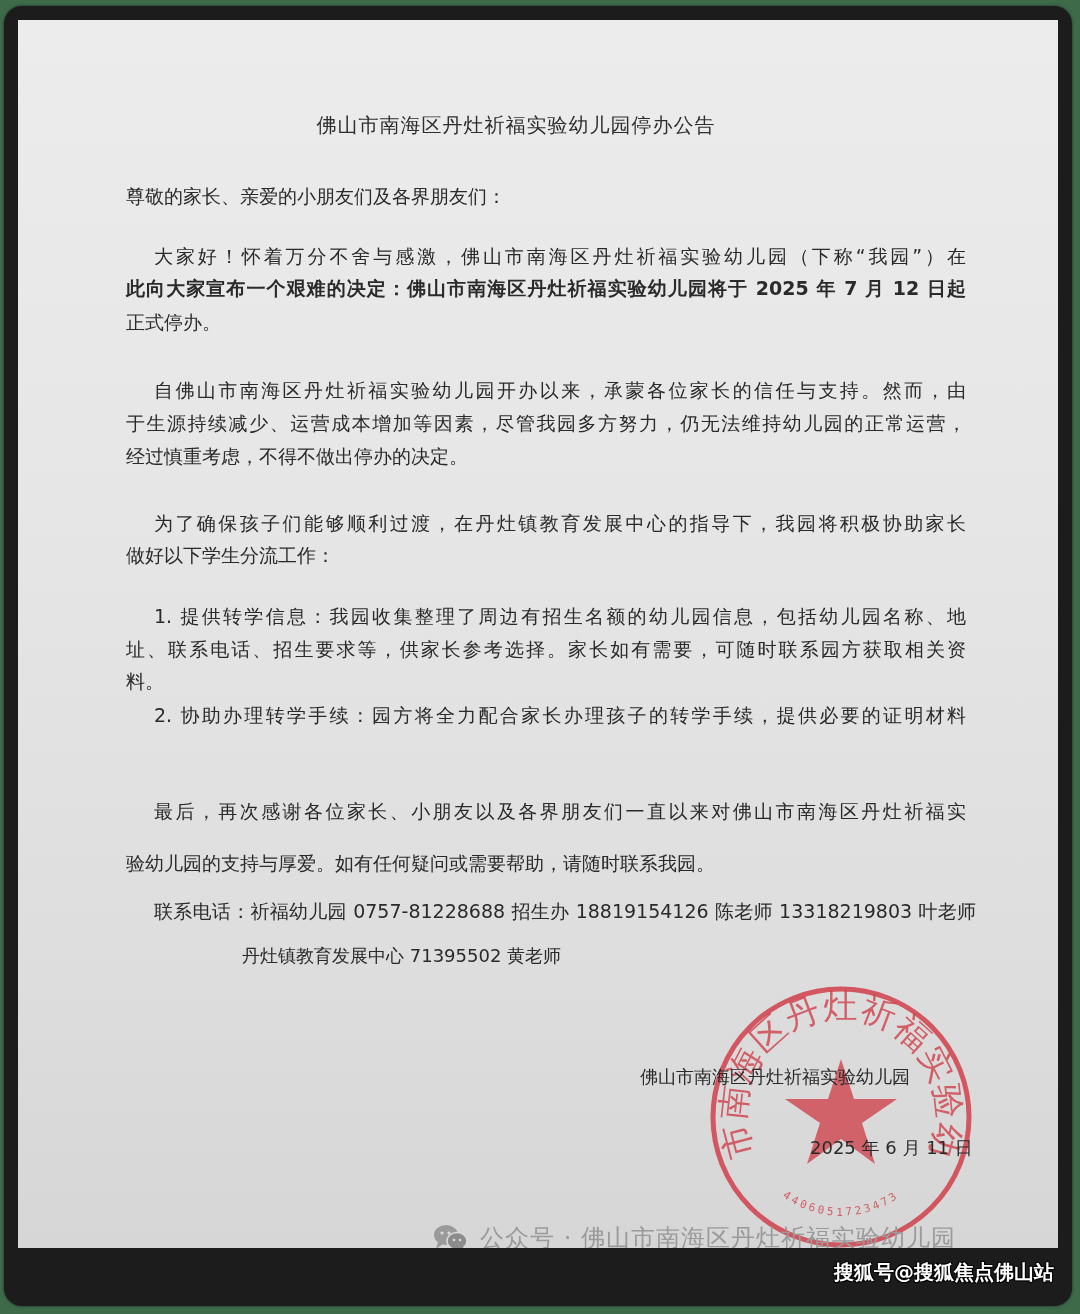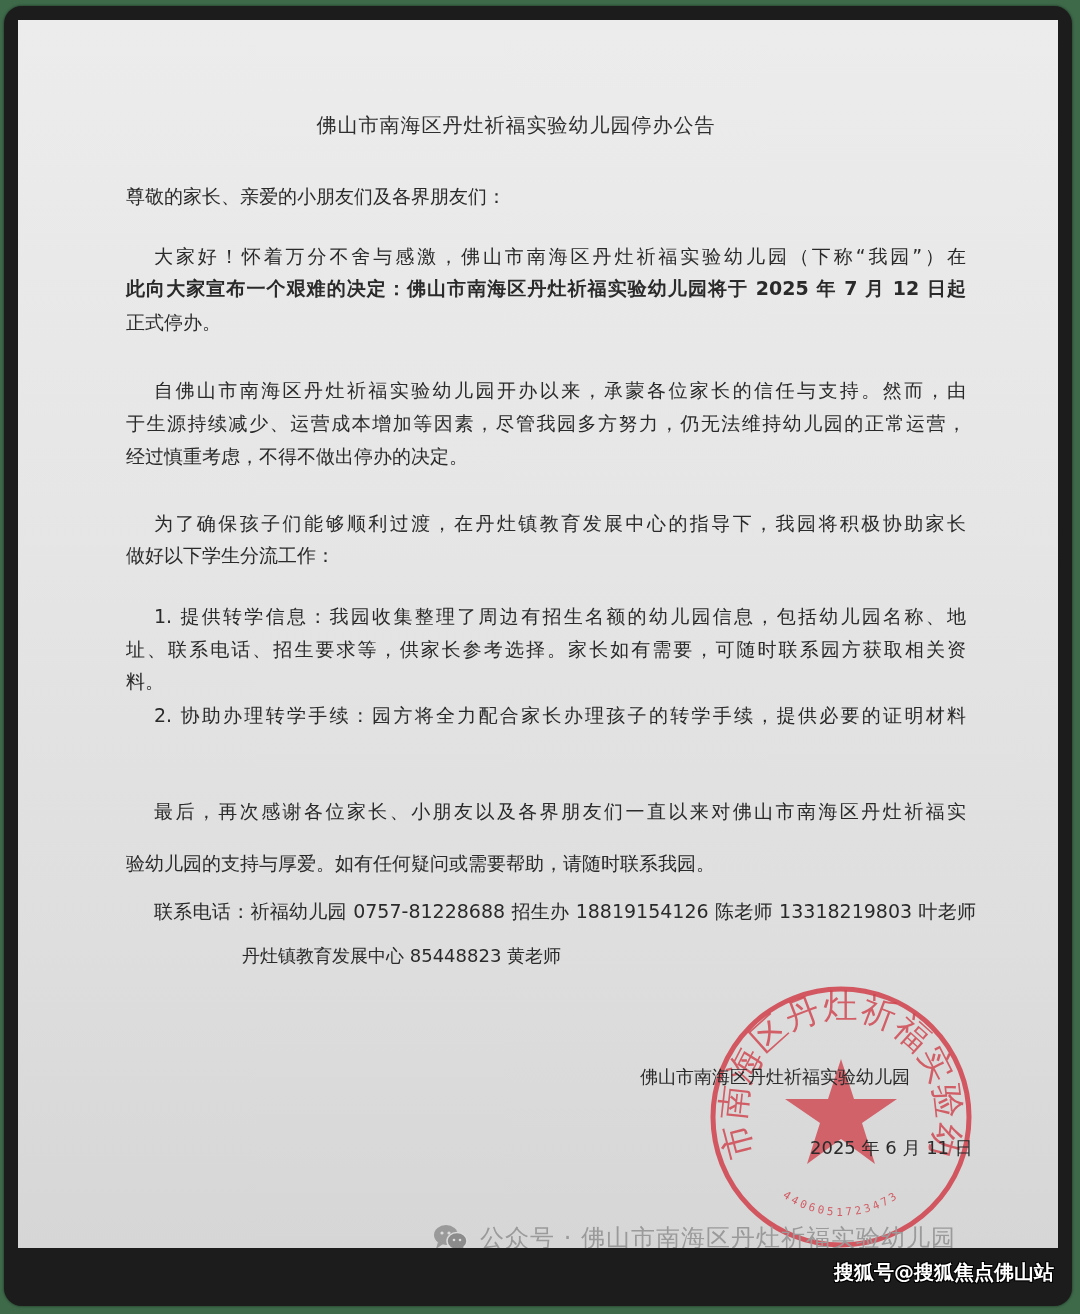--- a/index.html
+++ b/index.html
@@ -131,21 +131,21 @@
       <div class="line justify" style="left:136px; top:583px; width:812px;">1. 提供转学信息：我园收集整理了周边有招生名额的幼儿园信息，包括幼儿园名称、地</div>
       <div class="line justify" style="left:108px; top:616px; width:840px;">址、联系电话、招生要求等，供家长参考选择。家长如有需要，可随时联系园方获取相关资</div>
       <div class="line" style="left:108px; top:648px;">料。</div>
 
       <div class="line justify" style="left:136px; top:682px; width:812px;">2. 协助办理转学手续：园方将全力配合家长办理孩子的转学手续，提供必要的证明材料</div>
 
       <div class="line justify" style="left:136px; top:778px; width:812px;">最后，再次感谢各位家长、小朋友以及各界朋友们一直以来对佛山市南海区丹灶祈福实</div>
       <div class="line" style="left:108px; top:830px;">验幼儿园的支持与厚爱。如有任何疑问或需要帮助，请随时联系我园。</div>
 
       <div class="line justify" style="left:136px; top:878px; width:822px; font-size:19px;">联系电话：祈福幼儿园 0757-81228688 招生办 18819154126 陈老师 13318219803 叶老师</div>
-      <div class="line" style="left:224px; top:923px; font-size:18px;">丹灶镇教育发展中心 85448823 黄老师</div>
+      <div class="line" style="left:224px; top:923px; font-size:18px;">丹灶镇教育发展中心 71395502 黄老师</div>
 
       <svg class="seal" viewBox="0 0 280 280">
         <defs>
           <path id="sealArc" d="M 52,175 A 96,96 0 1,1 228,175" fill="none"></path>
           <path id="codeArc" d="M 70,210 A 100,100 0 0,0 210,210" fill="none"></path>
         </defs>
         <circle cx="140" cy="140" r="128" fill="none" stroke="#d0404a" stroke-width="5" opacity="0.85"></circle>
         <polygon points="140,82 153,122 196,122 161,146 174,187 140,162 106,187 119,146 84,122 127,122" fill="#d0404a" opacity="0.78"></polygon>
         <text font-size="34" fill="#d0404a" opacity="0.8" font-family="DejaVu Serif, serif" letter-spacing="1">
           <textPath href="#sealArc" startOffset="50%" text-anchor="middle">佛山市南海区丹灶祈福实验幼儿园</textPath>

